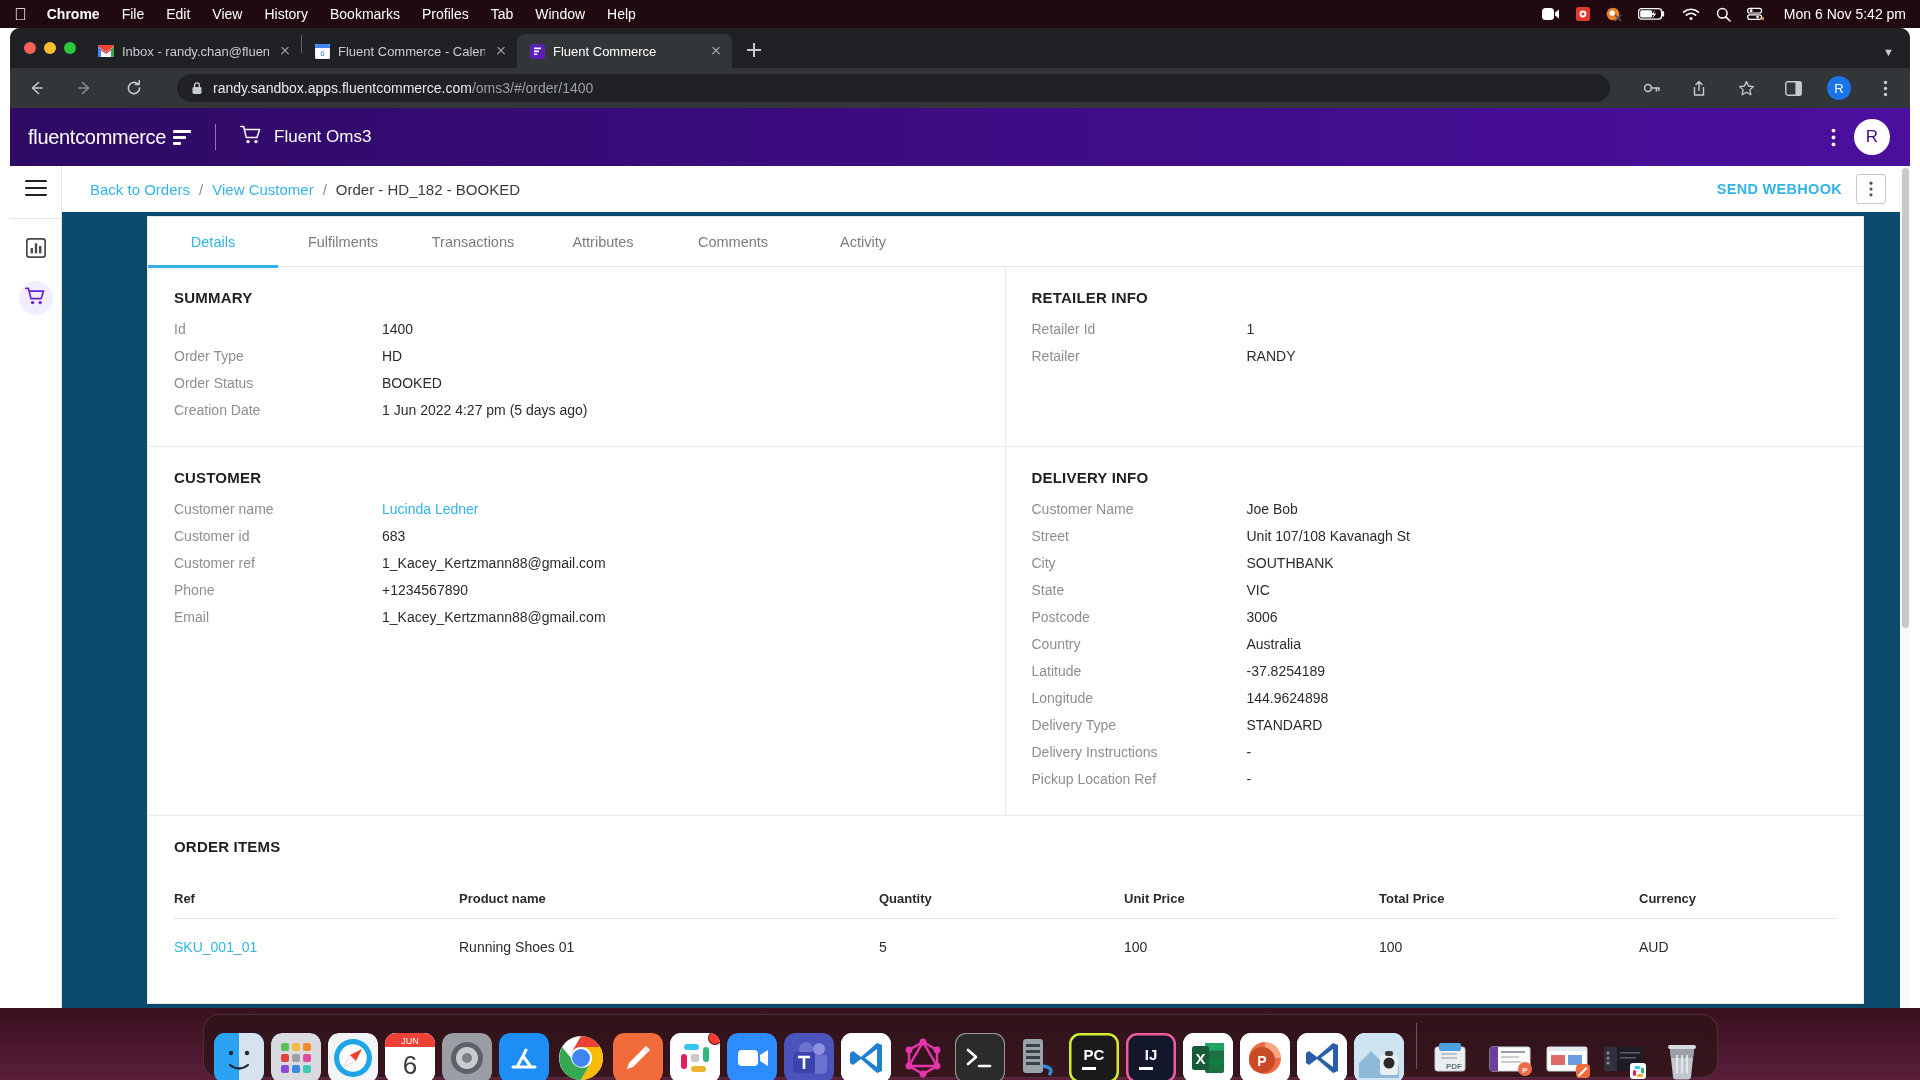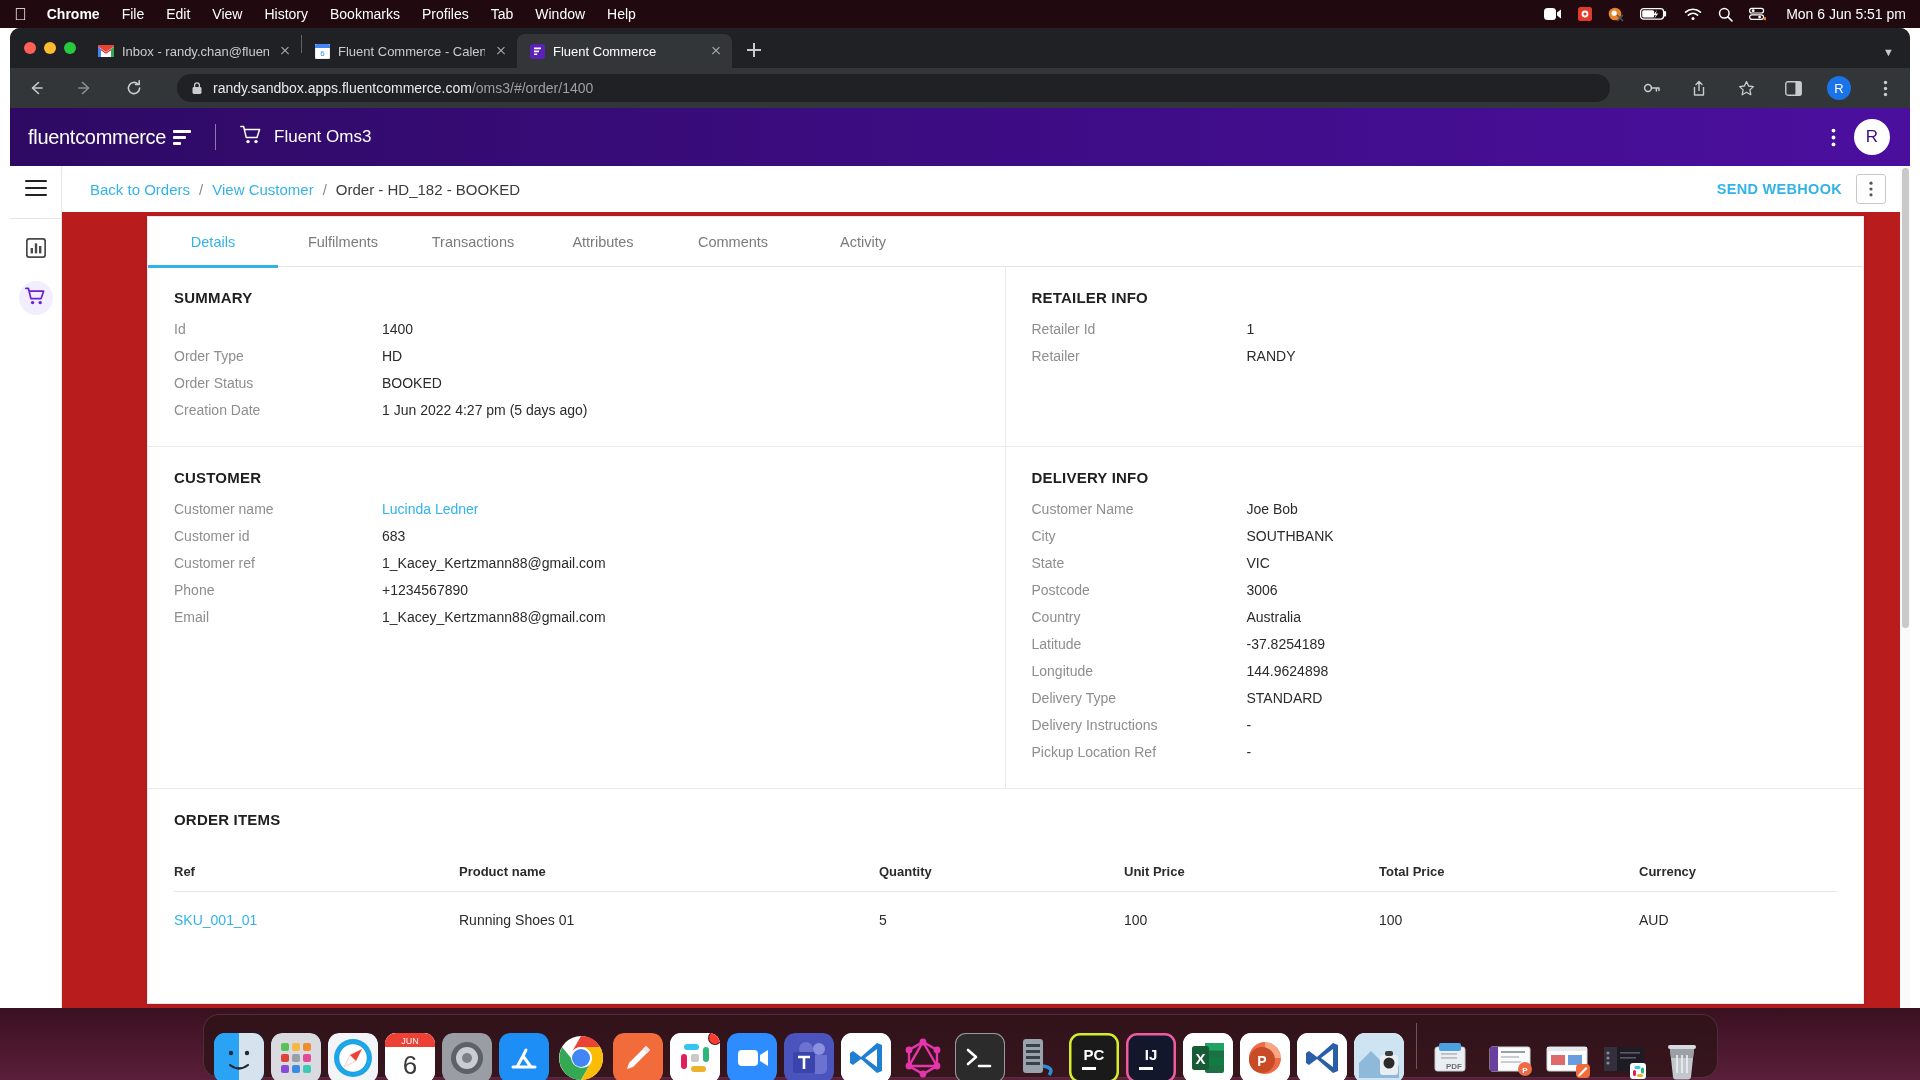--- a/index.html
+++ b/index.html
@@ -138,21 +138,21 @@
     width: 52px; background:#fff; border-right:1px solid #e6e6e6;
     display:flex; flex-direction:column; align-items:center; padding-top:14px;
     flex: 0 0 52px;
   }
   .rail-burger { width:22px; height:16px; display:flex; flex-direction:column; justify-content:space-between; margin-bottom:22px; }
   .rail-burger i { height:2.4px; background:#222; display:block; border-radius:1px; }
   .rail-divider { width:100%; height:1px; background:#e6e6e6; margin-bottom:14px; }
   .rail-item { width:34px; height:34px; border-radius:50%; display:flex; align-items:center; justify-content:center; margin-bottom:14px; }
   .rail-item.active { background:#f3eefd; }
 
-  .content { flex:1; overflow:hidden; position:relative; background:#b91c1c; }
+  .content { flex:1; overflow:hidden; position:relative; background:#0c4a6e; }
 
   .crumbbar {
     height: 46px; display:flex; align-items:center;
     padding: 0 24px 0 28px; background:#fff;
   }
   .crumb-link { color:#32b3e8; font-size:15px; }
   .crumb-sep { color:#8a8a8a; margin:0 9px; font-size:15px; }
   .crumb-cur { color:#3c3c3c; font-size:15px; }
   .crumbbar .spacer { flex:1; }
   .send-webhook { color:#32b3e8; font-size:14.5px; font-weight:600; letter-spacing:.3px; margin-right:14px; }
@@ -303,21 +303,21 @@
     </span>
     <span class="mb-icon">
       <svg width="17" height="14" viewBox="0 0 17 14">
           <rect x="0.6" y="1.4" width="14" height="4.6" rx="2.3" fill="none" stroke="#fff" stroke-width="1.2"></rect>
           <circle cx="4.2" cy="3.7" r="1.4" fill="#fff"></circle>
           <rect x="0.6" y="7.8" width="14" height="4.6" rx="2.3" fill="none" stroke="#fff" stroke-width="1.2"></rect>
           <circle cx="10.6" cy="10.1" r="1.4" fill="#fff"></circle>
           <circle cx="16" cy="11.6" r="1.6" fill="#e8832a"></circle>
         </svg>
     </span>
-    <span class="mb-time">Mon 6 Jun  5:51 pm</span>
+    <span class="mb-time">Mon 6 Nov  5:42 pm</span>
   </span>
 </div>
 
 <div class="chrome">
 
   <div class="tabstrip">
     <div class="traffic">
       <span class="dot red"></span>
       <span class="dot yellow"></span>
       <span class="dot green"></span>
@@ -580,20 +580,24 @@
                 <span class="v">1_Kacey_Kertzmann88@gmail.com</span>
               </div>
             </div>
             <div class="panel panel-right">
               <div class="sec-title">DELIVERY INFO</div>
               <div class="kv">
                 <span class="k">Customer Name</span>
                 <span class="v">Joe Bob</span>
               </div>
               <div class="kv">
+                <span class="k">Street</span>
+                <span class="v">Unit 107/108 Kavanagh St</span>
+              </div>
+              <div class="kv">
                 <span class="k">City</span>
                 <span class="v">SOUTHBANK</span>
               </div>
               <div class="kv">
                 <span class="k">State</span>
                 <span class="v">VIC</span>
               </div>
               <div class="kv">
                 <span class="k">Postcode</span>
                 <span class="v">3006</span>

